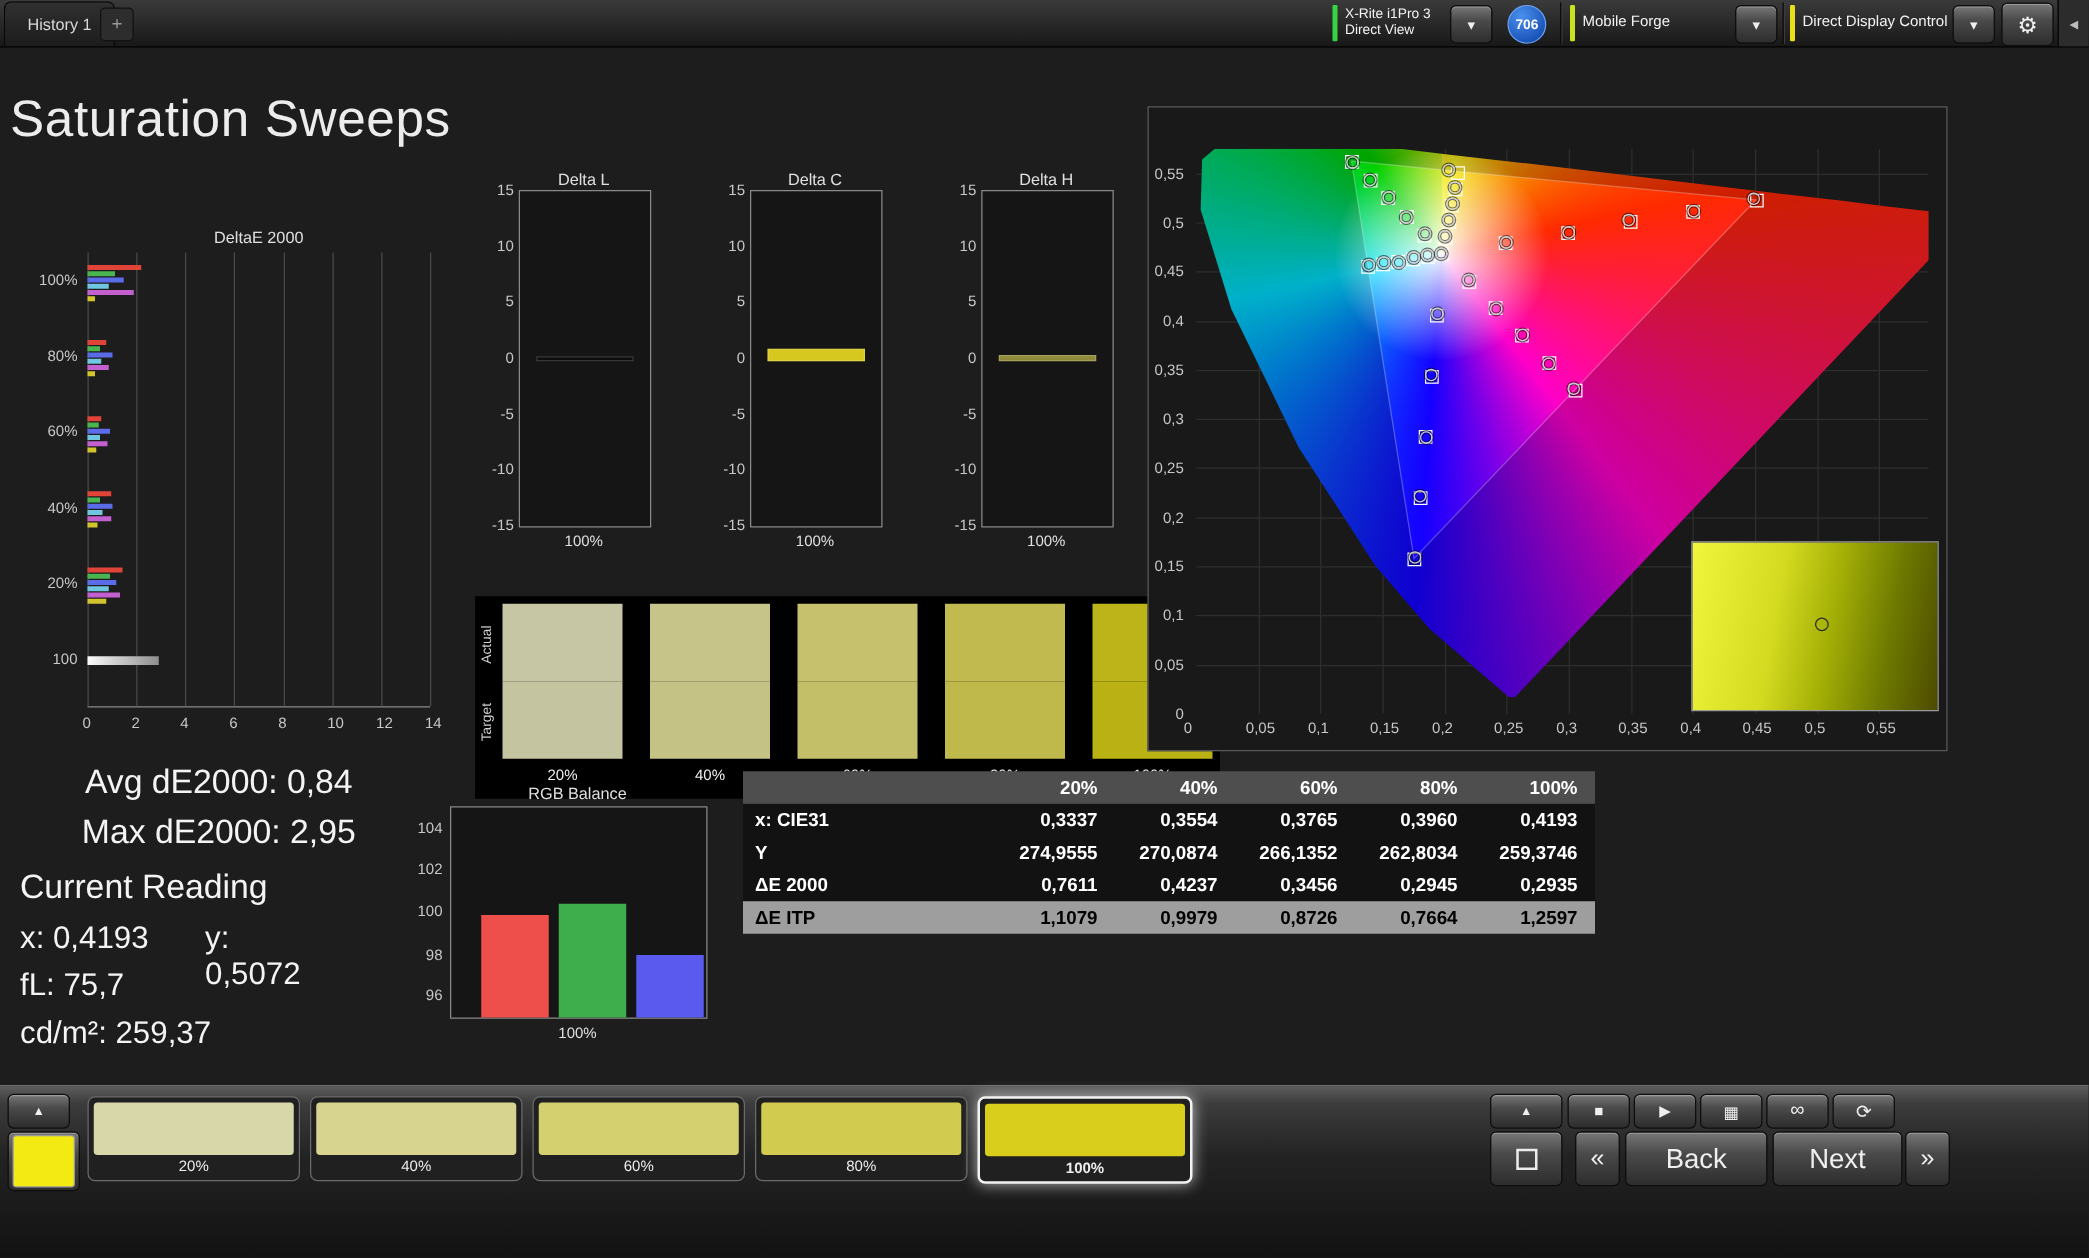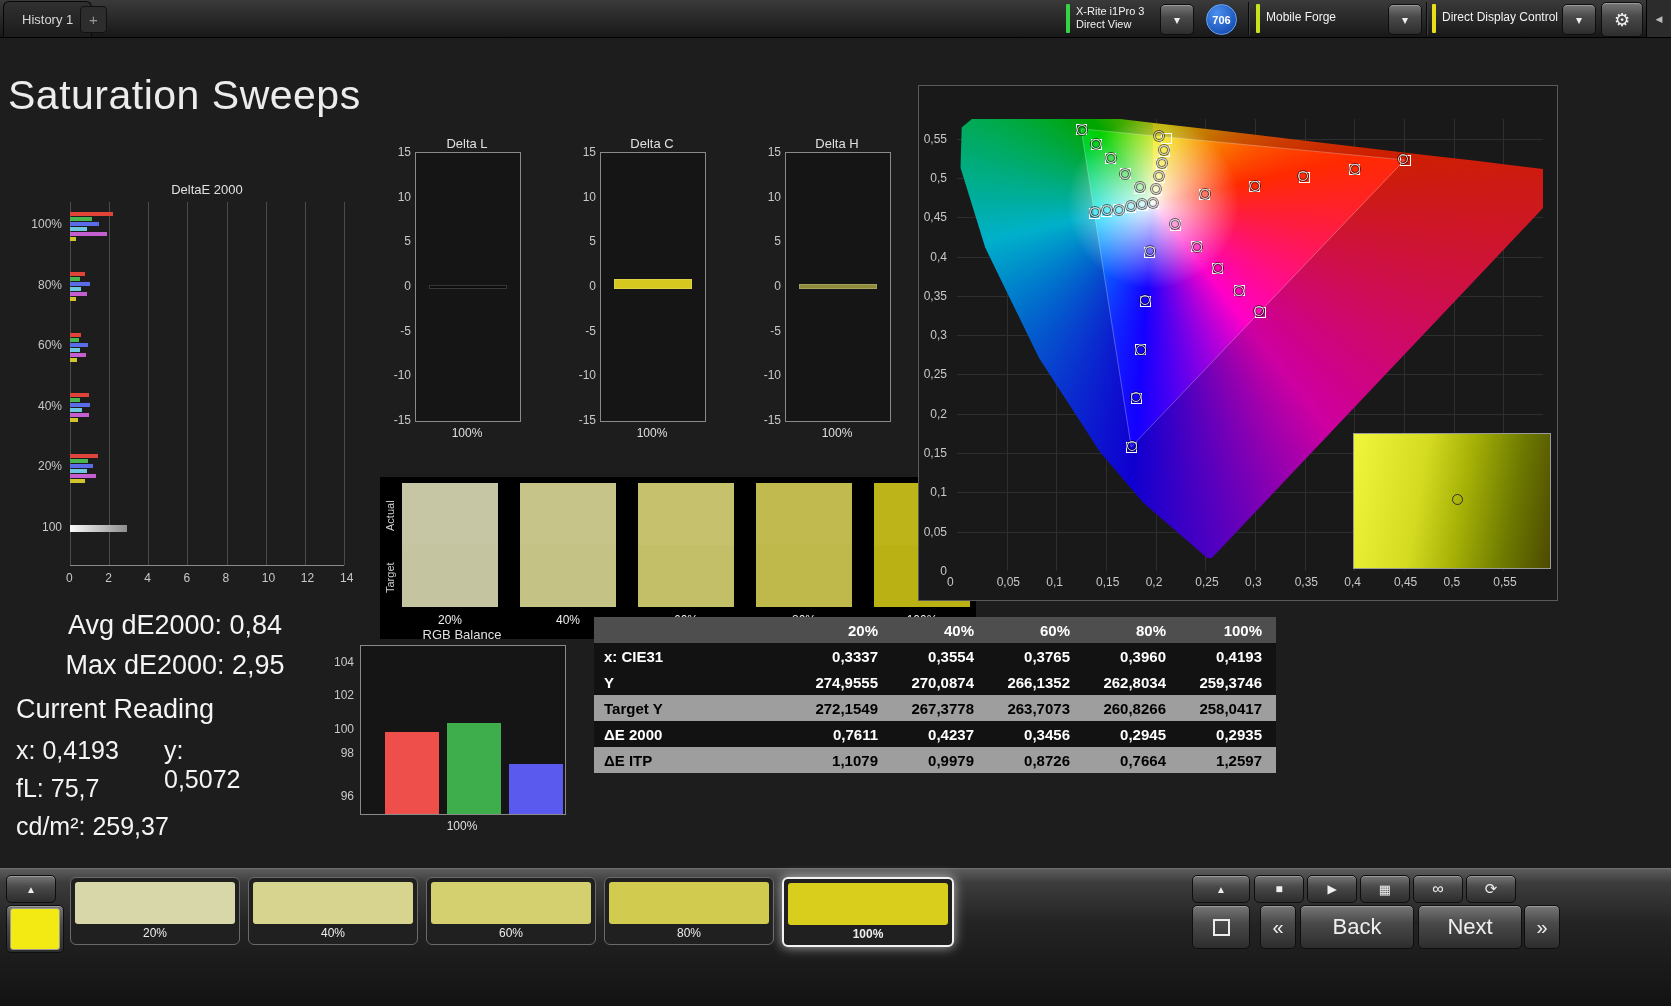--- a/index.html
+++ b/index.html
@@ -407,21 +407,21 @@
   <div class="chart-title" style="left:30px;top:0;width:204px">RGB Balance</div>
   <div class="abs" id="rgb-plot" style="left:30px;top:18px;width:204px;height:168px;border:1px solid #8a8a8a;background:#151515">
       <div style="position: absolute; width: 54px; left: 24px; bottom: 0px; height: 82.32px; background: rgb(239, 79, 74);"></div>
       <div style="position: absolute; width: 54px; left: 86px; bottom: 0px; height: 90.72px; background: rgb(62, 174, 76);"></div>
       <div style="position: absolute; width: 54px; left: 148px; bottom: 0px; height: 50.4px; background: rgb(90, 90, 238);"></div>
     </div>
   <div class="abs" id="rgb-ylabels" style="left:0;top:18px;width:26px;height:168px">
       <div class="tick" style="right: 2px; top: 9.8px;">104</div>
       <div class="tick" style="right: 2px; top: 43.4px;">102</div>
       <div class="tick" style="right: 2px; top: 77px;">100</div>
-      <div class="tick" style="right: 2px; top: 101px; text-align: center;">98</div>
+      <div class="tick" style="right: 2px; top: 112px; text-align: center;">98</div>
       <div class="tick" style="right: 2px; top: 144.2px;">96</div>
     </div>
   <div class="chart-title" style="left:30px;top:192px;width:204px;font-size:12px">100%</div>
 </div>
 
 <div id="res-wrap">
   <table id="res-table">
       <thead>
         <tr>
           <th></th>
@@ -442,28 +442,20 @@
           <td>0,4193</td>
         </tr>
         <tr class="dark">
           <td>Y</td>
           <td>274,9555</td>
           <td>270,0874</td>
           <td>266,1352</td>
           <td>262,8034</td>
           <td>259,3746</td>
         </tr>
-        <tr class="lite">
-          <td>Target Y</td>
-          <td>272,1549</td>
-          <td>267,3778</td>
-          <td>263,7073</td>
-          <td>260,8266</td>
-          <td>258,0417</td>
-        </tr>
         <tr class="dark">
           <td>ΔE 2000</td>
           <td>0,7611</td>
           <td>0,4237</td>
           <td>0,3456</td>
           <td>0,2945</td>
           <td>0,2935</td>
         </tr>
         <tr class="lite">
           <td>ΔE ITP</td>

